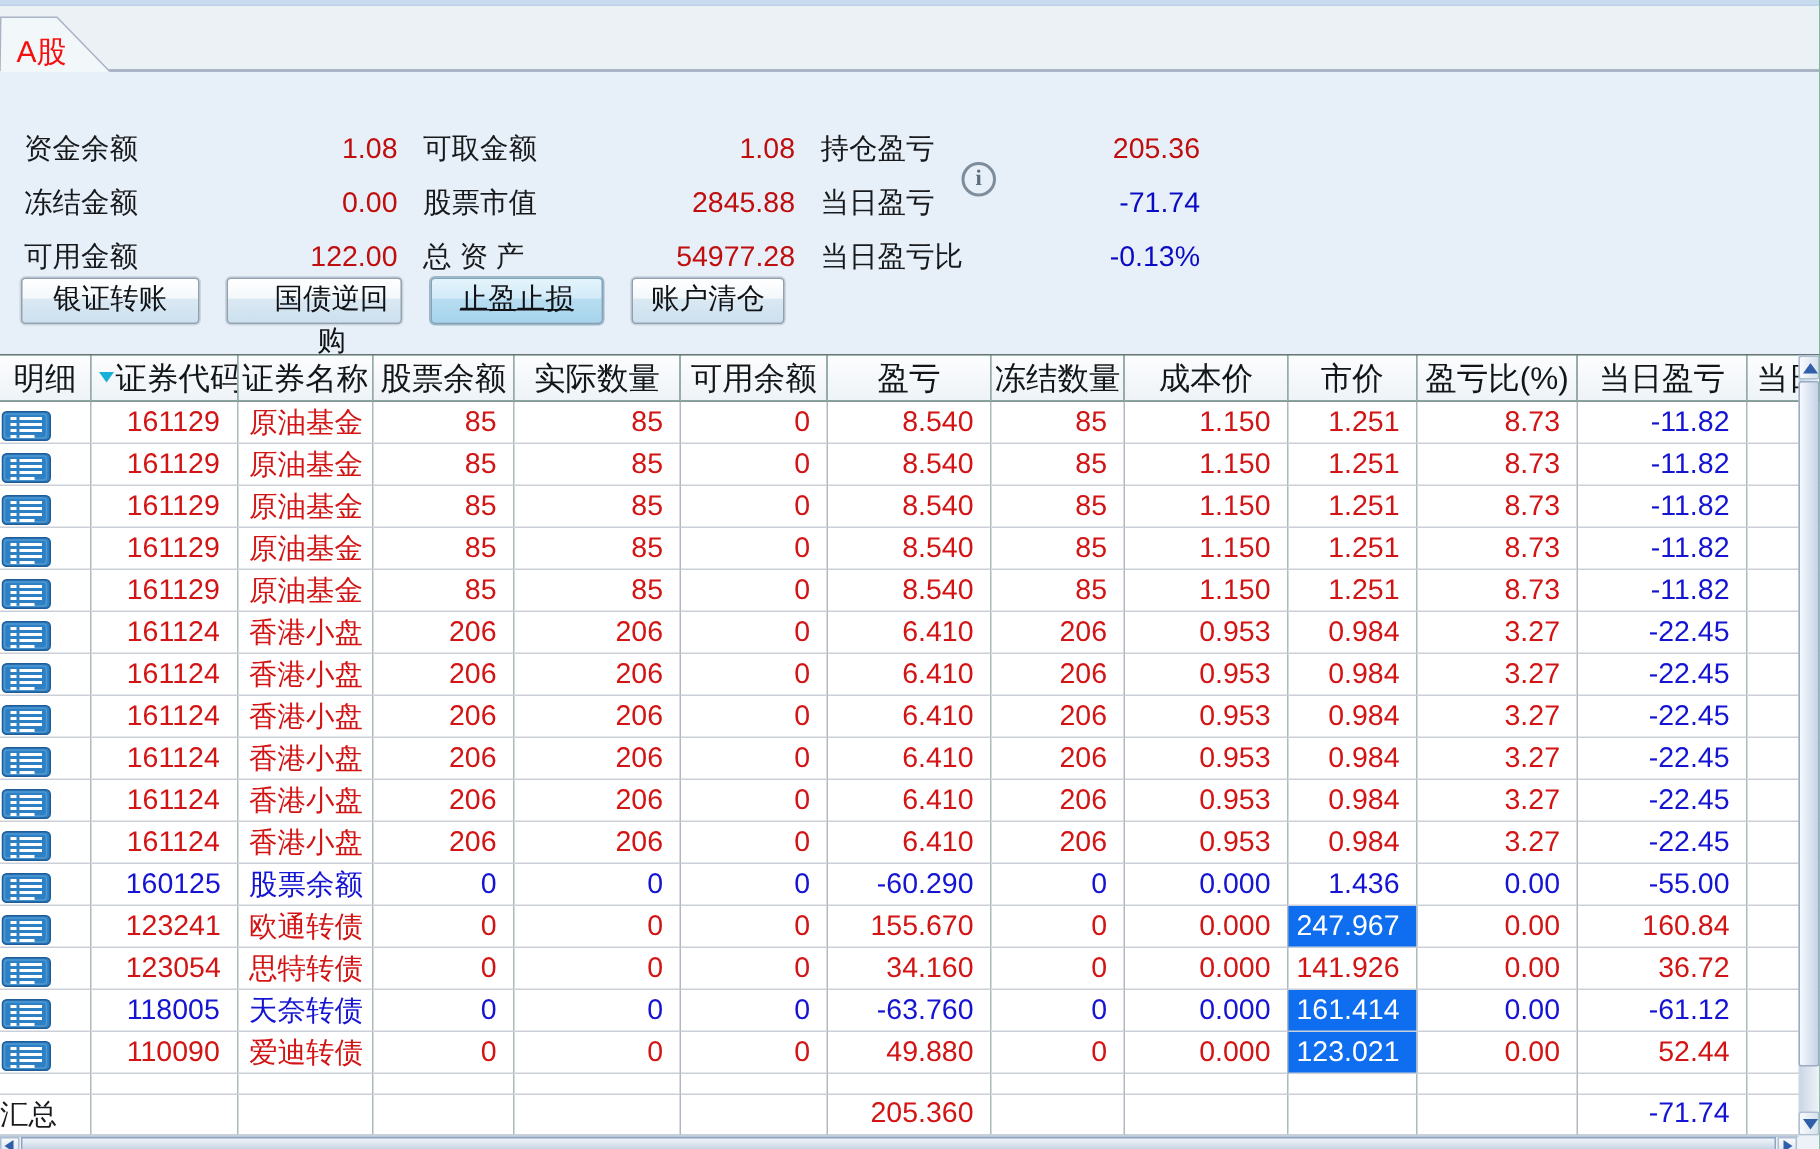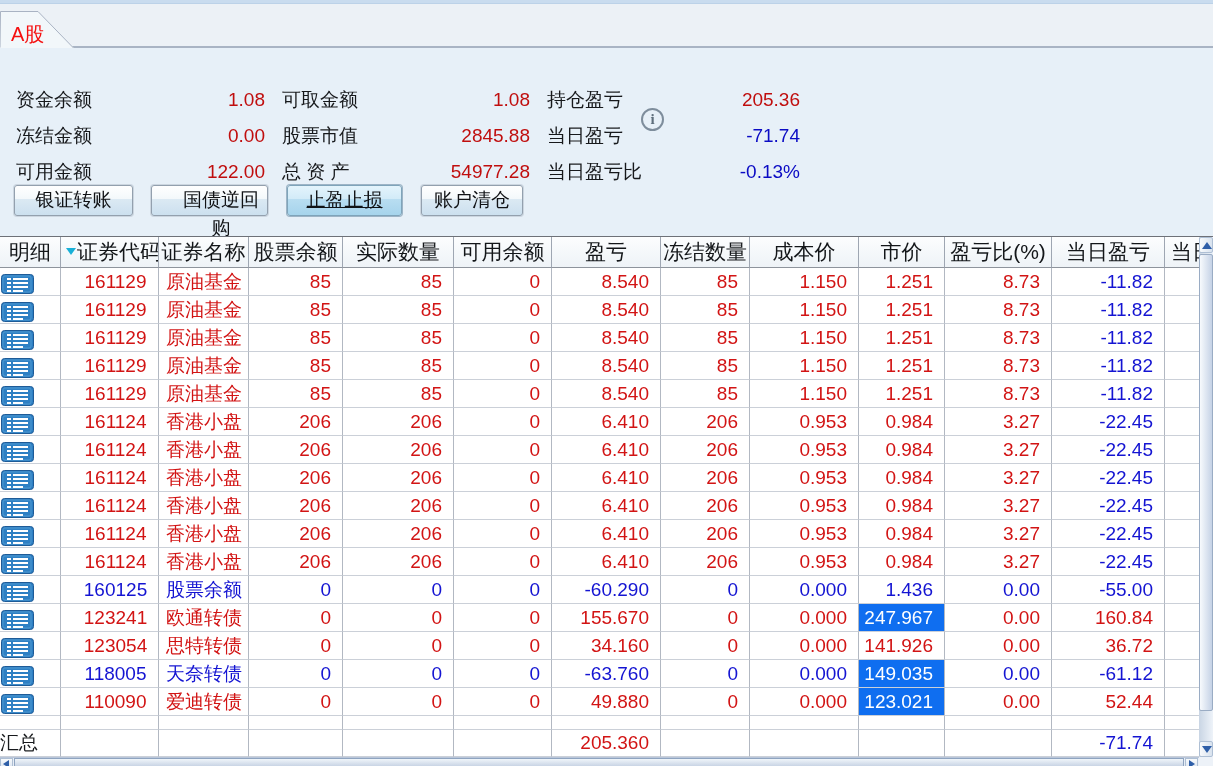--- a/index.html
+++ b/index.html
@@ -619,21 +619,21 @@
                 </svg></span>
             </td>
             <td class="code c-blue">118005</td>
             <td class="name c-blue">天奈转债</td>
             <td class="num c-blue">0</td>
             <td class="num c-blue">0</td>
             <td class="num c-blue">0</td>
             <td class="num c-blue">-63.760</td>
             <td class="num c-blue">0</td>
             <td class="num c-blue">0.000</td>
-            <td class="num hl">149.035</td>
+            <td class="num hl">161.414</td>
             <td class="num c-blue">0.00</td>
             <td class="num c-blue">-61.12</td>
             <td></td>
           </tr>
           <tr>
             <td>
               <span class="detail-btn"><svg width="33" height="20" viewBox="0 0 33 20">
                   <rect x="0.5" y="0.5" width="32" height="19" rx="3" fill="#2e80c4" stroke="#1e5b97"></rect>
                   <rect x="2" y="2" width="28" height="16" rx="2" fill="none" stroke="#5ba3d6" stroke-width="1" opacity="0.7"></rect>
                   <g fill="#ffffff">

